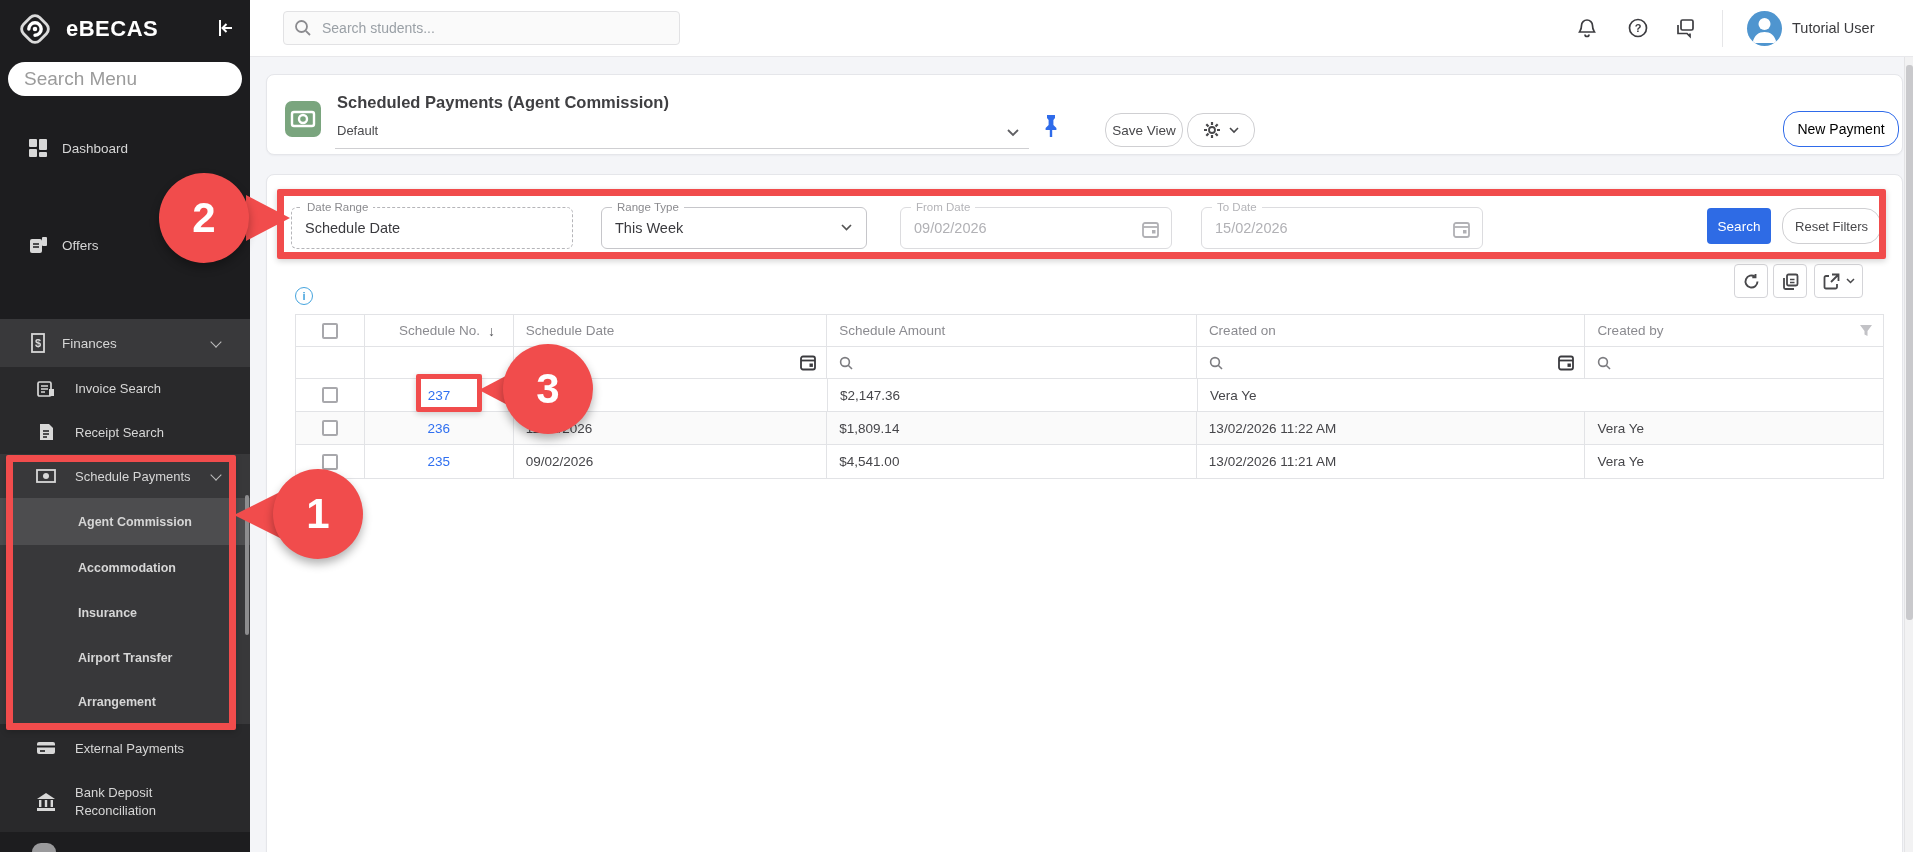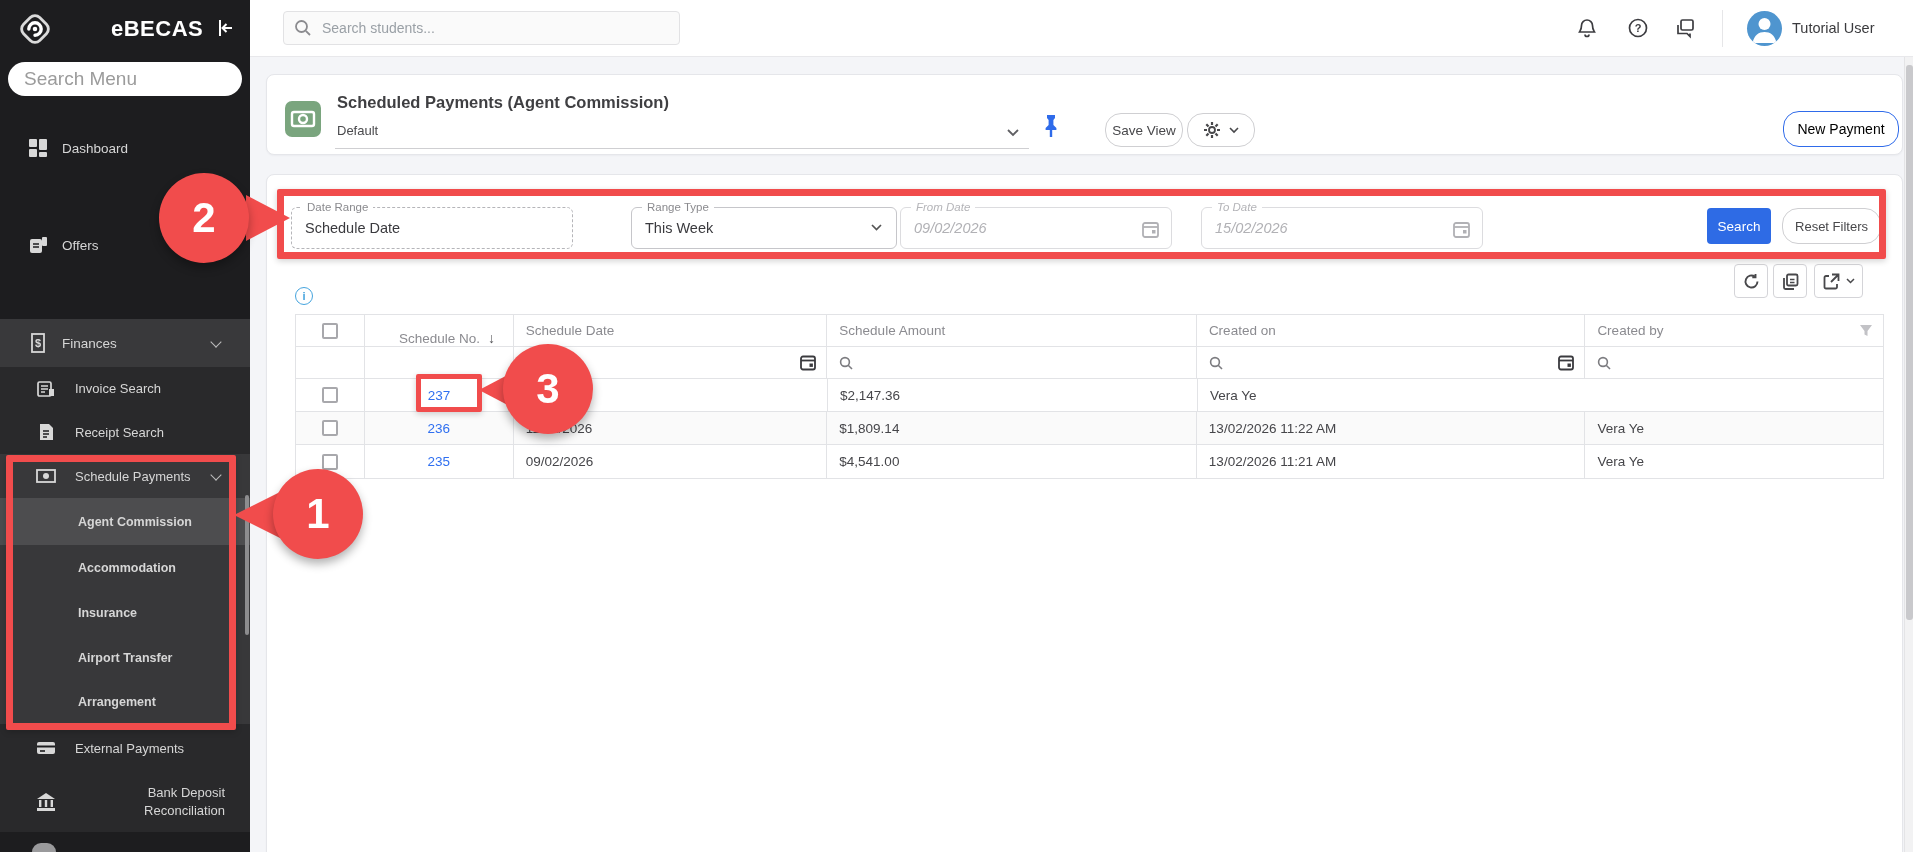--- a/index.html
+++ b/index.html
@@ -1,21 +1,21 @@
 <!DOCTYPE html>
 <html><head>
 <meta charset="utf-8">
 <style>
   * { margin:0; padding:0; box-sizing:border-box; }
   html,body { width:1913px; height:852px; font-family:"Liberation Sans", sans-serif; background:#f4f5f8; }
   #app { position:relative; width:1913px; height:852px; overflow:hidden; background:#f4f5f8; }
 
   
   .sidebar { position:absolute; left:0; top:0; width:250px; height:852px; background:#1d1d1f; z-index:2; }
-  .logo-row { position:absolute; left:0; top:0; width:250px; height:57px; display:flex; align-items:center;gap:45px; }
+  .logo-row { position:absolute; left:0; top:0; width:250px; height:57px; display:flex; align-items:center; }
   .logo-mark { margin-left:16px; width:38px; height:38px; }
   .logo-text { margin-left:12px; color:#fff; font-size:22px; font-weight:bold; letter-spacing:.5px; }
   .collapse-btn { position:absolute; right:14px; top:17px; width:22px; height:22px; cursor:pointer; }
   .menu-search { position:absolute; left:8px; top:62px; width:234px; height:34px; background:#fff; border:none; border-radius:17px; padding:0 16px; font-size:19px; color:#444; font-family:"Liberation Sans",sans-serif; }
   .menu-search::placeholder { color:#9b9b9b; }
   .nav-item { position:absolute; left:0; width:250px; display:flex; align-items:center; color:#d6d6d6; font-size:13.5px; font-weight:500; cursor:pointer; }
   .nav-item .nico { position:absolute; left:28px; width:20px; height:20px; }
   .nav-item .nlabel { position:absolute; left:62px; }
   .sub .nico { left:36px; }
   .sub .nlabel { left:75px; font-size:13px; }
@@ -54,22 +54,22 @@
   .btn { display:flex; align-items:center; justify-content:center; background:#fff; border:1px solid #cfcfd2; border-radius:16px; font-size:13.5px; color:#48484b; cursor:pointer; }
   .saveview-btn { position:absolute; left:838px; top:38px; width:78px; height:34px; }
   .gear-btn { position:absolute; left:920px; top:38px; width:68px; height:34px; gap:8px; }
   .newpayment-btn { position:absolute; left:1516px; top:36px; width:116px; height:36px; border:1.5px solid #2f6bea; color:#000000; font-size:14px; background:#fff; }
 
   
   .field { position:absolute; height:42px; border-radius:6px; background:#fff; }
   .field .flabel { position:absolute; left:10px; top:-7px; background:#fff; padding:0 5px; font-size:11.5px; color:#8a8a8e; }
   .field .fvalue { position:absolute; left:13px; top:12px; font-size:14.5px; color:#3a3a3e; }
   .f-daterange { left:24px; top:32px; width:282px; border:1px dashed #b5b5b9; }
-  .f-rangetype { left:334px; top:32px; width:266px; border:1px solid #c6c6ca;margin-left:30px; }
-  .f-fromdate, .f-todate { border:1px solid #dcdcdf;font-style:italic; }
+  .f-rangetype { left:334px; top:32px; width:266px; border:1px solid #c6c6ca; }
+  .f-fromdate, .f-todate { border:1px solid #dcdcdf; }
   .f-fromdate { left:633px; top:32px; width:272px; }
   .f-todate { left:934px; top:32px; width:282px; }
   .field.disabled .flabel { color:#b4b4b8; }
   .field.disabled .fvalue { color:#b1b1b5; }
   .fcaret { position:absolute; right:14px; top:16px; }
   .fcal { position:absolute; right:12px; top:12px; width:17px; height:18px; }
   .search-btn { position:absolute; left:1440px; top:33px; width:64px; height:36px; background:#2e6be5; color:#fff; border:none; border-radius:4px; font-size:13.5px; cursor:pointer; font-family:"Liberation Sans",sans-serif; }
   .reset-btn { position:absolute; left:1515px; top:33px; width:99px; height:36px; font-size:13px; }
 
   
@@ -91,21 +91,21 @@
   .c3 { width:370px; }
   .c4 { width:389px; }
   .c5 { width:298px; }
   .ghead { height:32px; color:#8b8b90; }
   .gfilter { height:32px; }
   .gdata { height:33px; }
   .striped { background:#fafafa; }
   .cbx { width:16px; height:16px; border:2px solid #a8a8ac; border-radius:2px; background:#fff; }
   .link { color:#2f6ff0; cursor:pointer; }
   .c1.num { justify-content:center; padding-left:0; }
-  .h-c1 { padding-left:34px;align-items:flex-end; }
+  .h-c1 { padding-left:34px; }
   .sort-arrow { margin-left:8px; color:#57575b; font-size:14px; }
   .funnel { position:absolute; right:10px; top:9px; }
   .qicon { width:14px; height:14px; }
   .cal-cell { position:absolute; right:10px; top:7px; width:16px; height:17px; }
 
   
   .ann { position:absolute; z-index:10; }
   .ann-rect { border:7px solid #f14c4c; border-radius:2px; box-shadow:0 2px 6px rgba(0,0,0,.18); }
   .ann-circle { width:90px; height:90px; border-radius:50%; background:#f14c4c; color:#fff; display:flex; align-items:center; justify-content:center; font-size:42px; font-weight:bold; box-shadow:0 5px 10px rgba(0,0,0,.3); }
   .ann-arrow { background:#f14c4c; filter:drop-shadow(0 3px 3px rgba(0,0,0,.25)); }
@@ -218,21 +218,21 @@
       <span class="nlabel">External Payments</span>
     </div>
     <div class="nav-item sub" style="top:772px;height:60px;">
       <svg class="nico" viewBox="0 0 20 20">
           <path d="M10 1 1 7h18z" fill="#d8d8d8"></path>
           <rect x="3" y="8" width="2.4" height="7" fill="#d8d8d8"></rect>
           <rect x="8.8" y="8" width="2.4" height="7" fill="#d8d8d8"></rect>
           <rect x="14.6" y="8" width="2.4" height="7" fill="#d8d8d8"></rect>
           <rect x="1" y="16" width="18" height="3" fill="#d8d8d8"></rect>
         </svg>
-      <span class="nlabel" style="width:150px;line-height:1.35;text-align:right;">Bank Deposit Reconciliation</span>
+      <span class="nlabel" style="width:150px;line-height:1.35;">Bank Deposit Reconciliation</span>
     </div>
     <div class="bottom-partial"></div>
     <div class="sb-scrollthumb"></div>
   </aside>
 
   <header class="topbar">
     <input class="student-search" placeholder="Search students..." style="">
     <svg class="ss-icon" viewBox="0 0 18 18">
         <circle cx="7.5" cy="7.5" r="5.5" fill="none" stroke="#8b8b8f" stroke-width="1.8"></circle>
         <path d="M11.8 11.8 16 16" stroke="#8b8b8f" stroke-width="1.8"></path>

